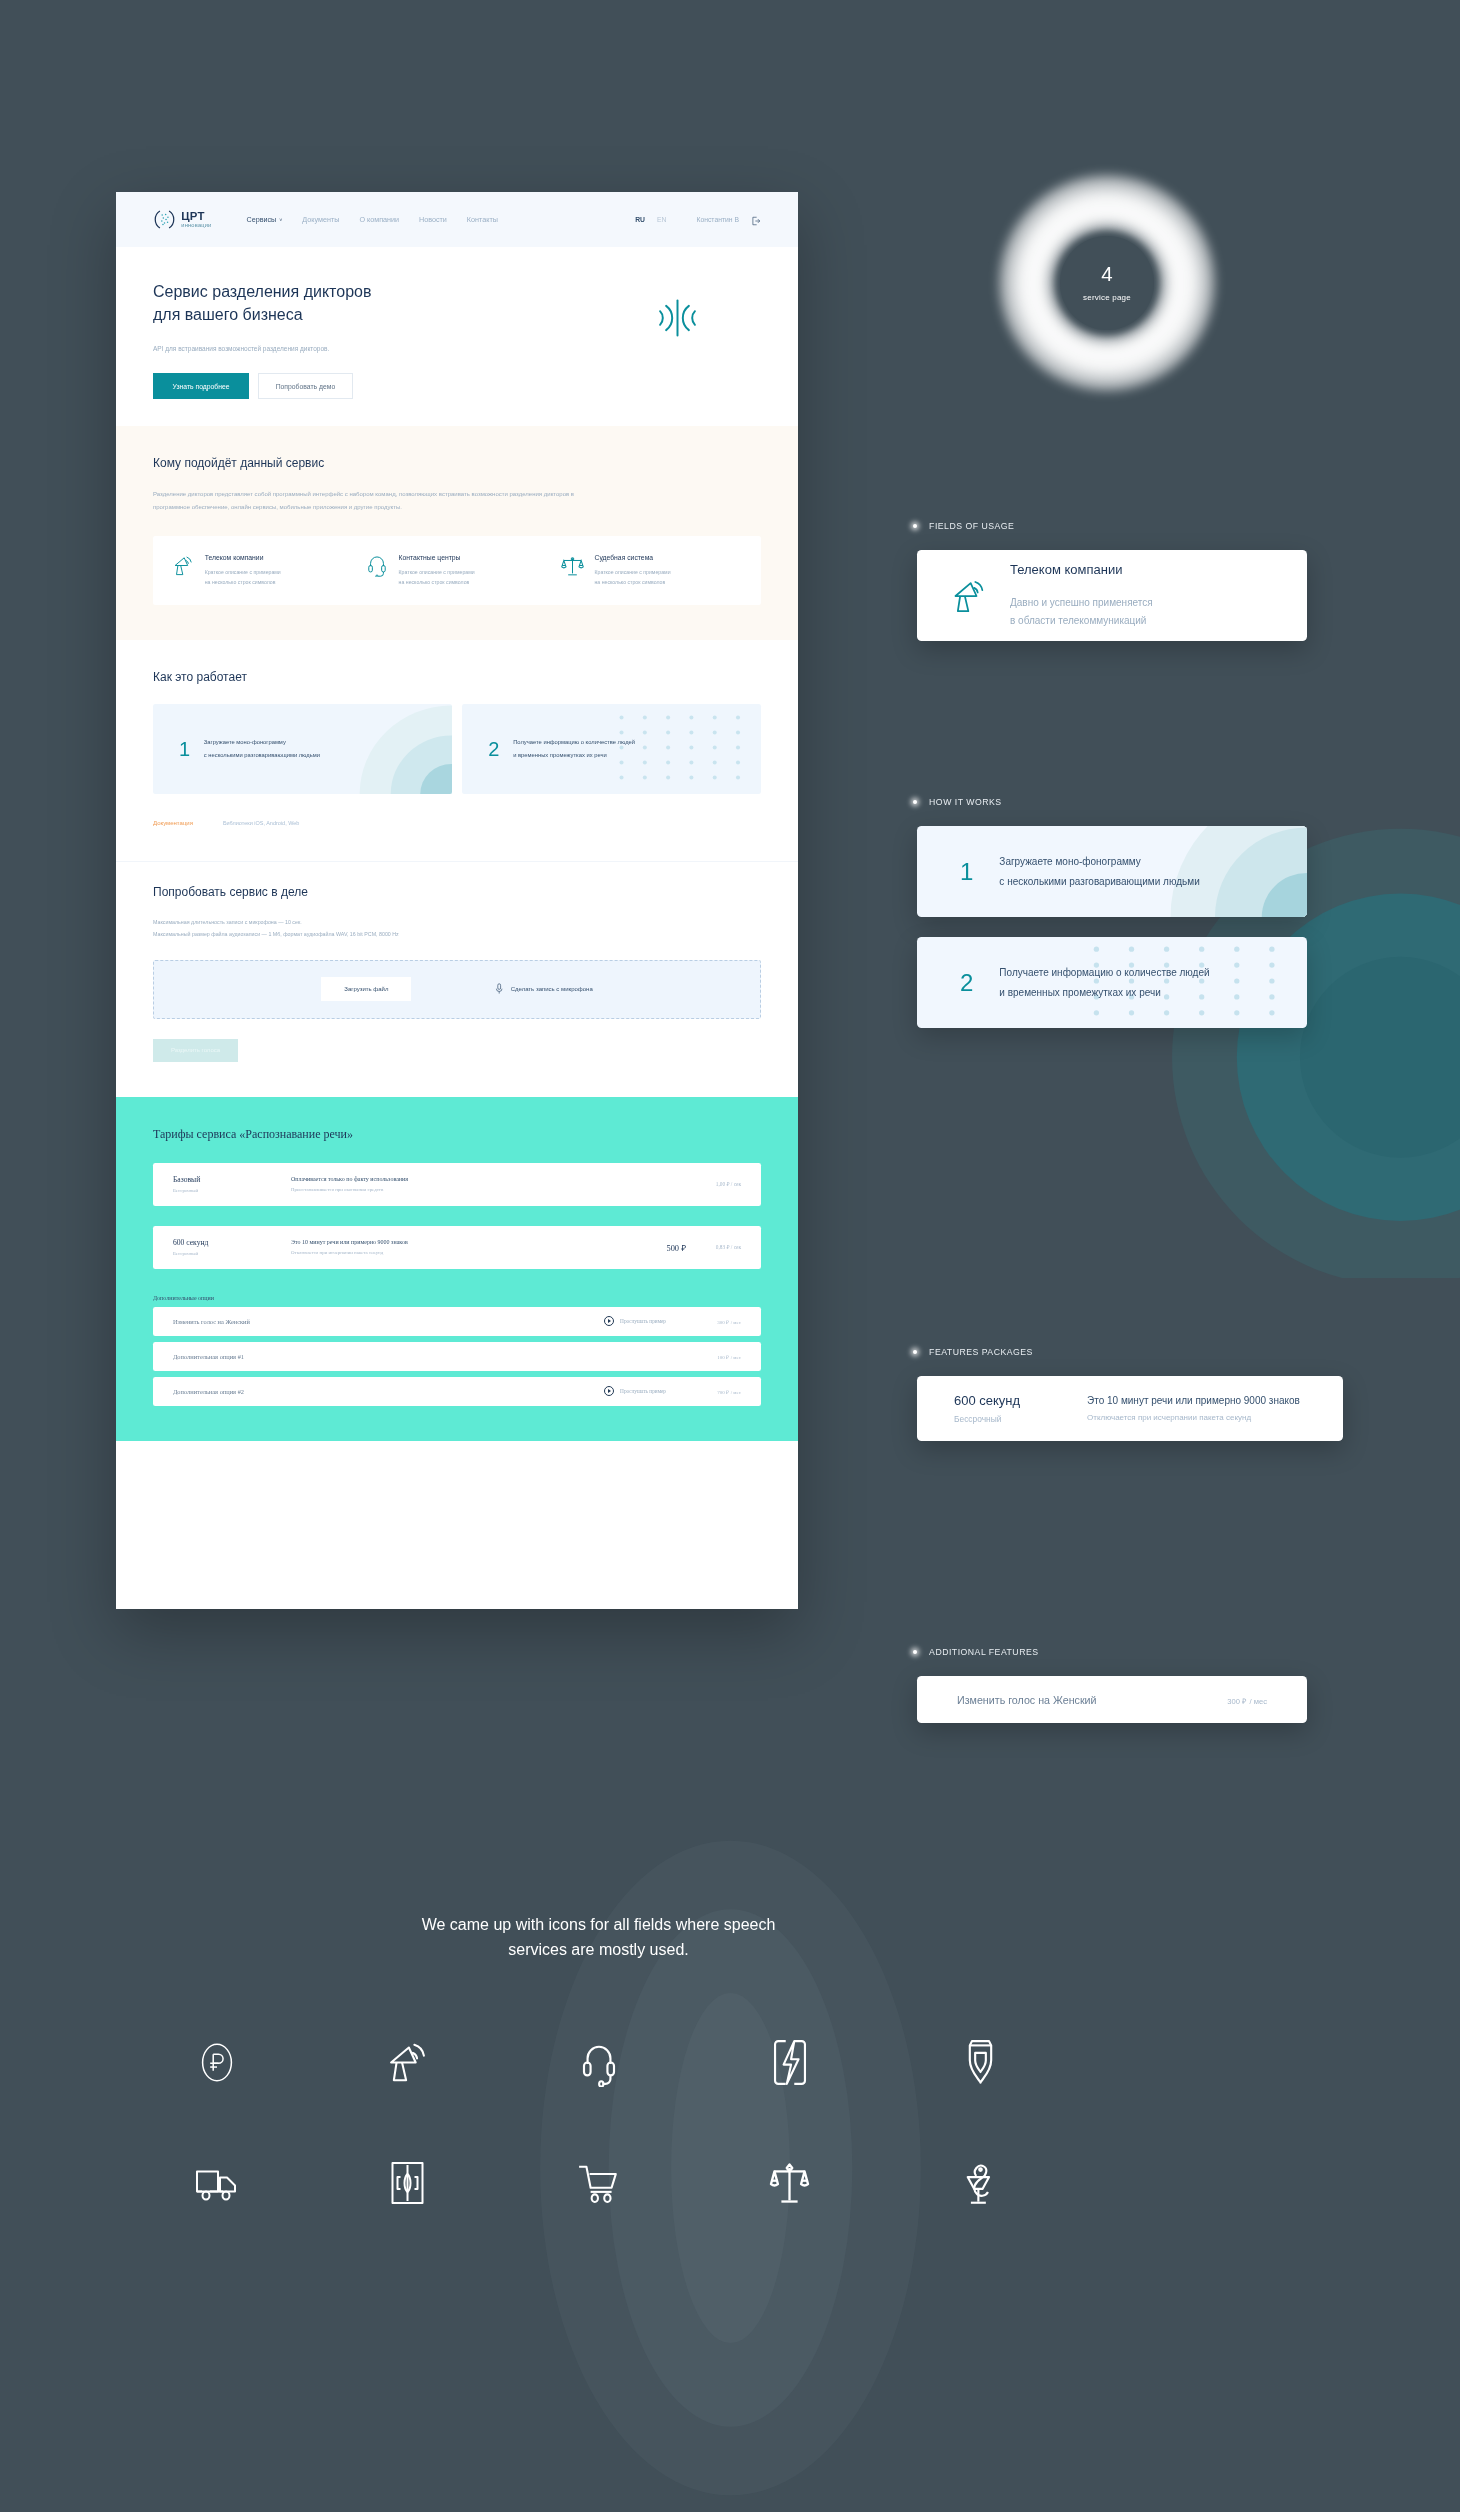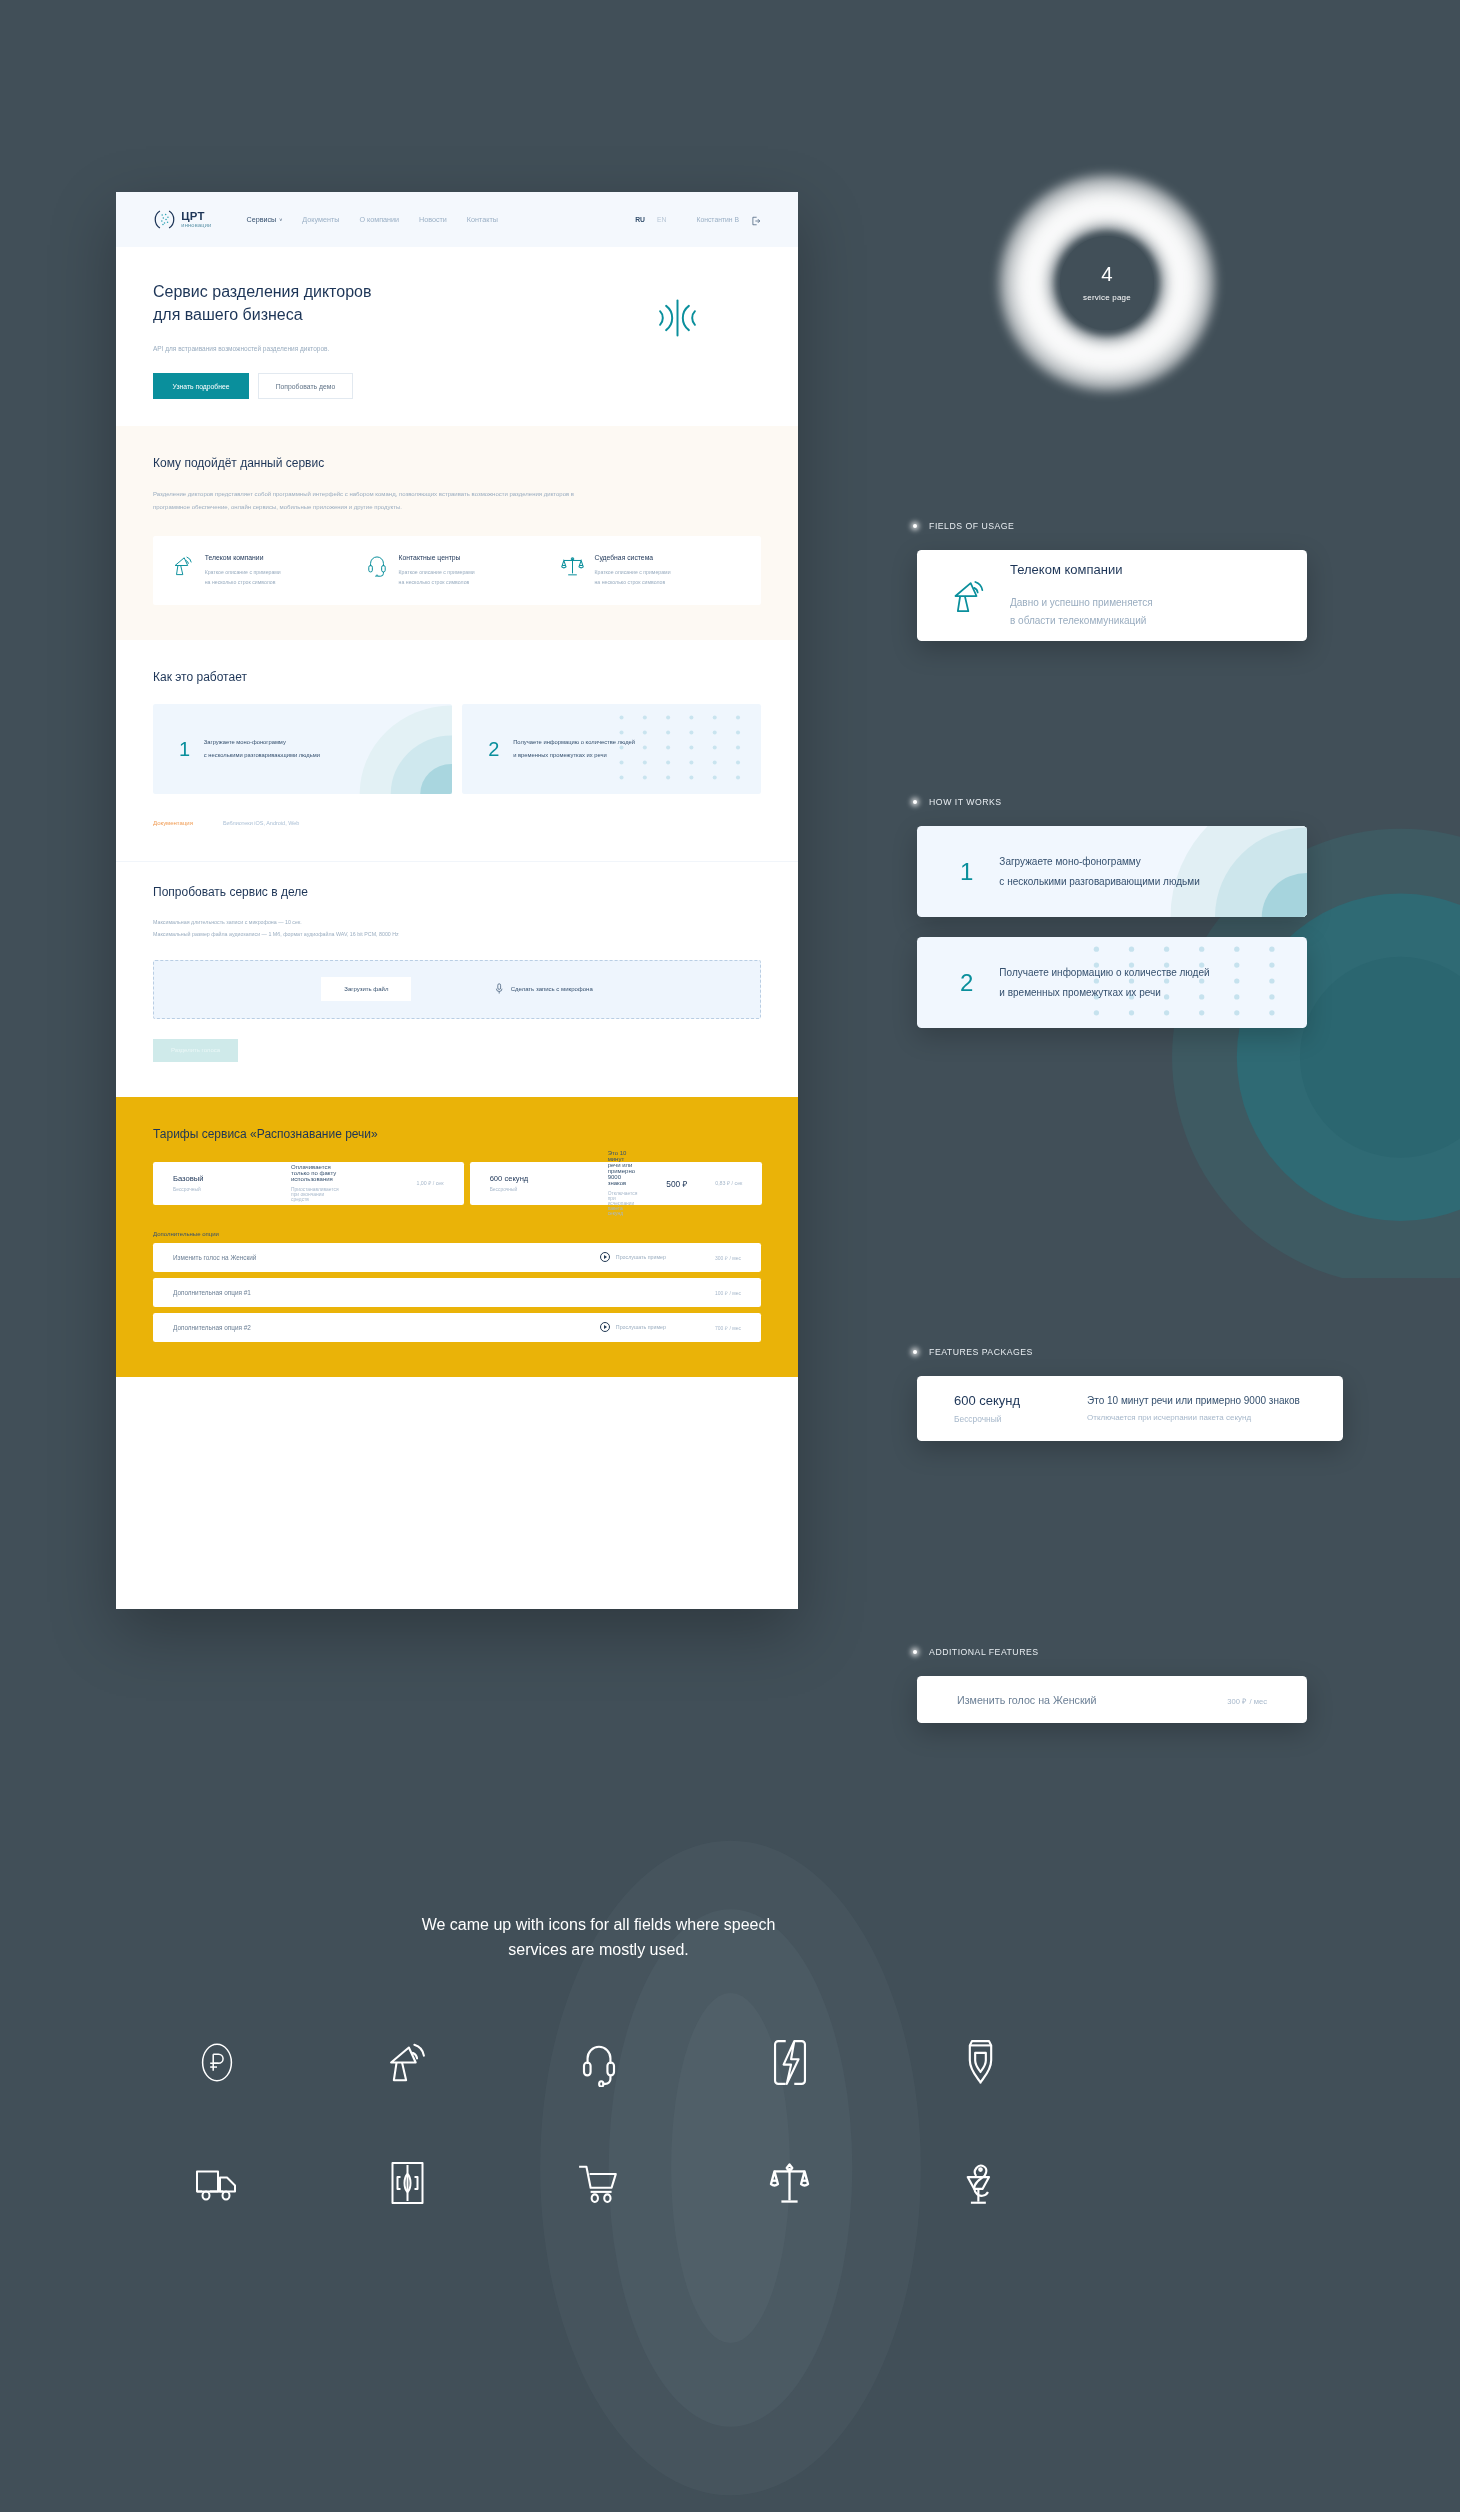--- a/index.html
+++ b/index.html
@@ -52,21 +52,21 @@
   .btn-ghost { background: #fff; color: #5f7286; border: 0.8px solid #e2e9f0; min-width: 84px; text-align:center;}
   .hero-art { position: absolute; right: 97px; top: 49px; }
 
   
   .sec { padding: 30px 37px 35px; }
   .sec h2 { font-size: 12px; color: #1d3557; font-weight: 400; }
   .sec .lead { font-size: 6px; color: #9aadc0; line-height: 2.1; margin-top: 18px; max-width: 426px; }
 
   .sec-cream { background: #fdf9f3; }
   .sec-white { background: #ffffff; }
-  .sec-ice   { background: #eab308; }
+  .sec-ice   { background: #5eead4; font-family: Liberation Serif, serif; }
 
   
   .aud-card {
     margin-top: 23px; background: #fff; border-radius: 2.3px;
     display: flex; padding: 18px 20px; gap: 13.7px;
   }
   .aud-item { flex: 1; display: flex; gap: 10.7px; align-items: flex-start; }
   .aud-ico { flex: 0 0 21px; height: 23px; }
   .aud-tt { font-size: 6.8px; color: #1d3557; }
   .aud-dd { font-size: 5.2px; color: #9aadc0; line-height: 1.95; margin-top: 5.3px; }
@@ -93,21 +93,21 @@
     display: flex; align-items: center; justify-content: center; gap: 84px;
   }
   .dz-btn { background:#fff; font-size: 6px; color:#35506e; padding: 9px 23px; border:0; cursor:pointer; }
   .dz-mic { display:flex; align-items:center; gap: 6.8px; font-size: 6px; color:#35506e; }
   .btn-disabled {
     margin-top: 20px; background: #cfeaea; color: #eaf7f7; font-size: 6px;
     padding: 8.4px 16.7px; border: 0; min-width: 85px; text-align:center; cursor:default;
   }
 
   
-  .tariff-list { margin-top: 21px; display: flex; gap: 6px; }
+  .tariff-list { margin-top: 21px; display: flex; flex-direction: column; gap: 20px; }
   .tariff {
     background: #fff; border-radius: 2.3px; height: 43px;
     display: flex; align-items: center; padding: 0 20px;
   }
   .t-name { width: 118px; }
   .t-name .n1 { font-size: 7.6px; color: #1d3557; }
   .t-name .n2 { font-size: 4.9px; color: #a7b8cb; margin-top: 3.8px; }
   .t-desc { flex: 1; }
   .t-desc .d1 { font-size: 6px; color: #35506e; }
   .t-desc .d2 { font-size: 4.9px; color: #a7b8cb; margin-top: 4.6px; }

